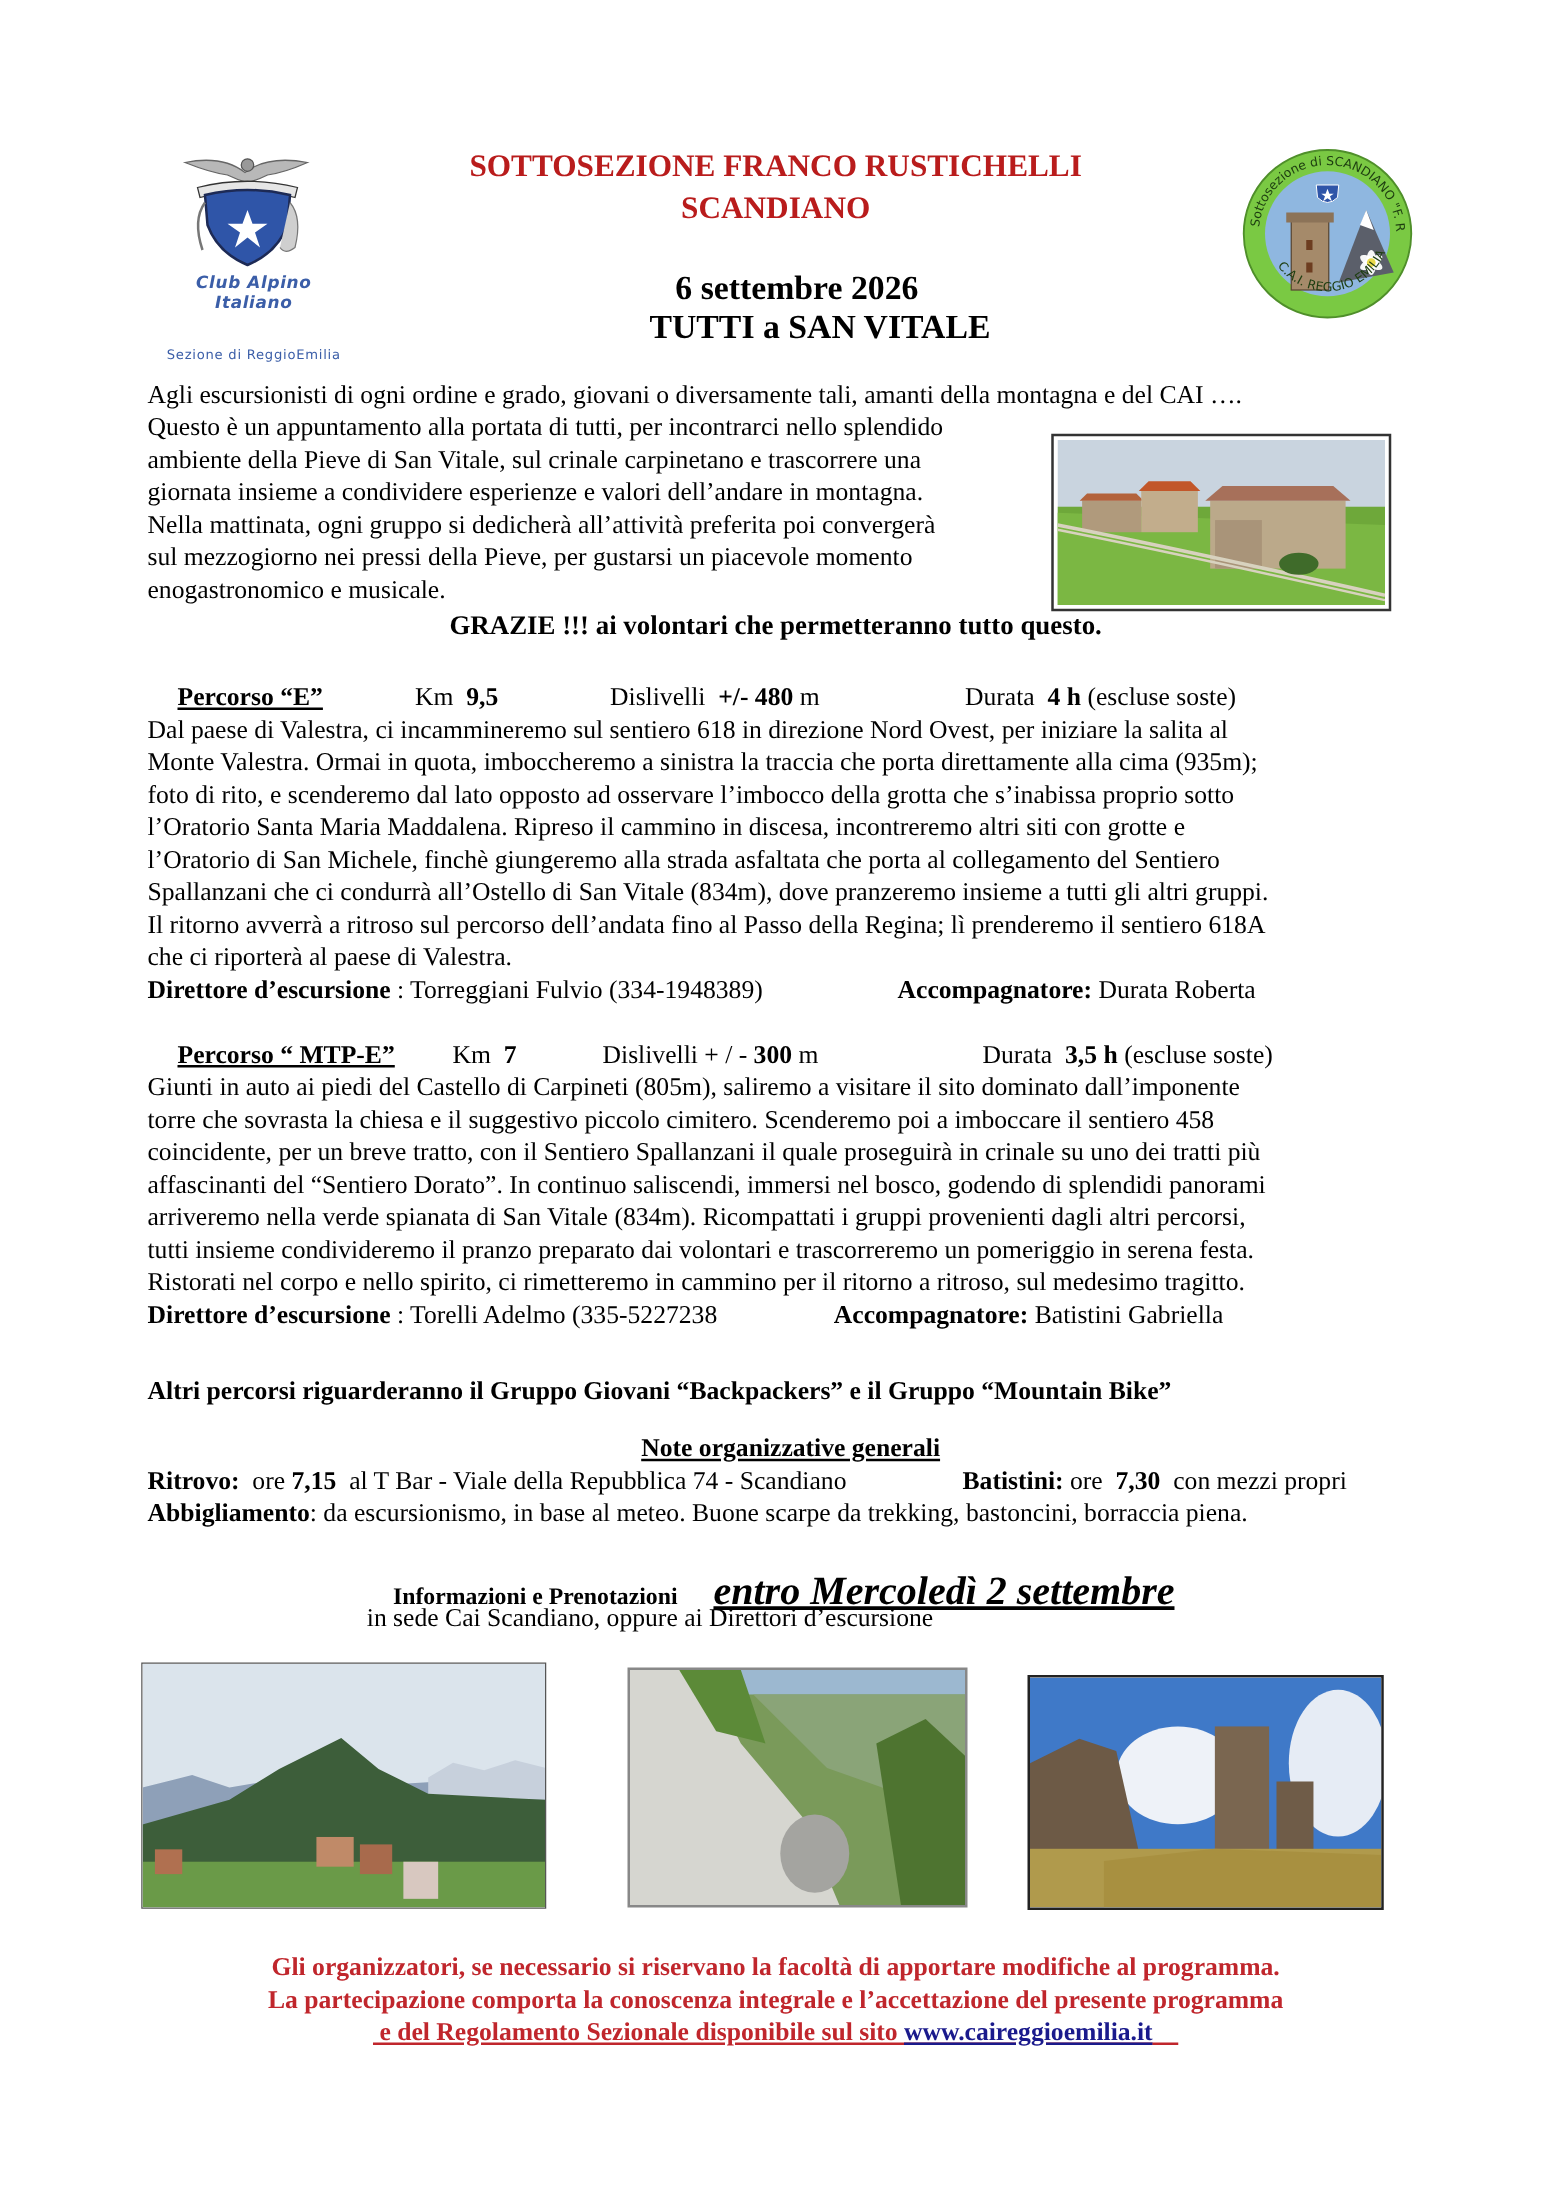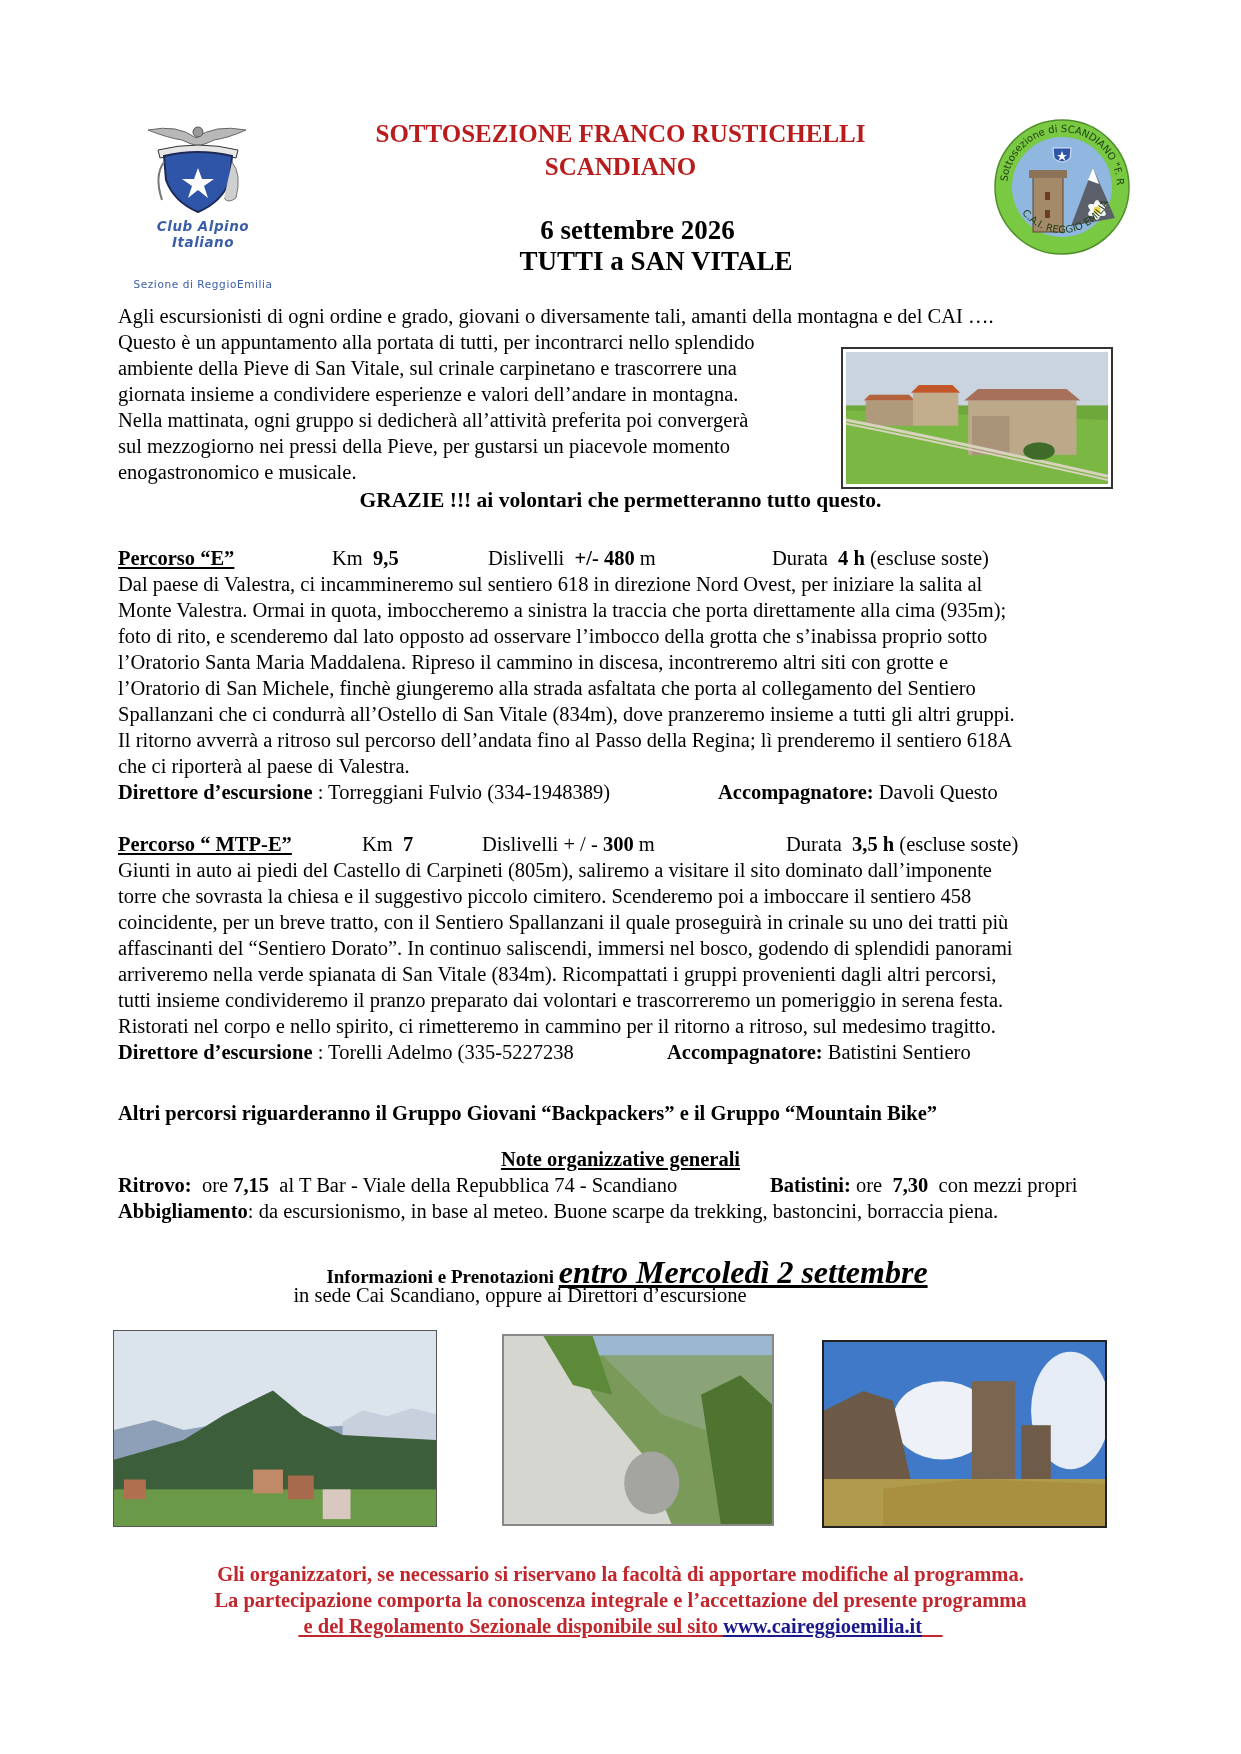--- a/index.html
+++ b/index.html
@@ -13,21 +13,21 @@
   #cai-logo .txt1 { position:absolute; left:10px; top:100px; width:150px; text-align:center;
       font-family:"DejaVu Sans", sans-serif; font-style:italic; font-weight:bold; color:#3b5ea8; font-size:13.5px; letter-spacing:0.5px; }
   #cai-logo .txt2 { position:absolute; left:10px; top:120px; width:150px; text-align:center;
       font-family:"DejaVu Sans", sans-serif; color:#3b5ea8; font-size:10.5px; letter-spacing:0.6px;margin-top:40px; }
   #scandiano-logo { left: 993px; top: 118px; width: 138px; height: 138px; }
 
   .h-red { color: #b91c1c; font-weight: bold; font-size: 25px; text-align: center; width: 100%; left: 0; }
   .h-black { color: #000; font-weight: bold; font-size: 27px; text-align: center; }
   .line { position: absolute; left: 118px; white-space: nowrap; font-size: 20.5px; }
   b { font-weight: bold; }
-  u { text-decoration: underline; }
+  u { text-decoration: underline; margin-left: 24px; }
 
   .photo { position: absolute; border: 1px solid #555; box-sizing: border-box; overflow: hidden; }
   .photo svg { display: block; width: 100%; height: 100%; }
 
   .red-note { color: #c0262c; font-weight: bold; font-size: 20.5px; text-align: center; position:absolute; left:0; width:1241px; }
   .link { color: #1a1a8c; text-decoration: underline; }
 </style>
 </head>
 <body>
 
@@ -135,21 +135,21 @@
 <div class="line narrow" style="top:651px;">l’Oratorio Santa Maria Maddalena. Ripreso il cammino in discesa, incontreremo altri siti con grotte e</div>
 <div class="line narrow" style="top:677px;">l’Oratorio di San Michele, finchè giungeremo alla strada asfaltata che porta al collegamento del Sentiero</div>
 <div class="line narrow" style="top:703px;">Spallanzani che ci condurrà all’Ostello di San Vitale (834m), dove pranzeremo insieme a tutti gli altri gruppi.</div>
 <div class="line narrow" style="top:729px;">Il ritorno avverrà a ritroso sul percorso dell’andata fino al Passo della Regina; lì prenderemo il sentiero 618A</div>
 <div class="line narrow" style="top:755px;">che ci riporterà al paese di Valestra.</div>
 
 <div class="line narrow" style="top:781px;">
   <b>Direttore d’escursione</b><span> : Torreggiani Fulvio (334-1948389)</span>
 </div>
 <div class="line narrow" style="top:781px; left:718px;">
-  <b>Accompagnatore:</b><span> Davoli Questo</span>
+  <b>Accompagnatore:</b><span> Durata Roberta</span>
 </div>
 
 <div class="abs narrow" style="top:833px; left:118px; font-size:20.5px; white-space:nowrap;">
   <b><u>Percorso  “ MTP-E”</u></b>
 </div>
 <div class="abs narrow" style="top:833px; left:362px; font-size:20.5px; white-space:nowrap;">
   <span>Km</span>&nbsp;&nbsp;<b>7</b>
 </div>
 <div class="abs narrow" style="top:833px; left:482px; font-size:20.5px; white-space:nowrap;">
   <span>Dislivelli + / -</span>&nbsp;<b>300</b>
@@ -165,21 +165,21 @@
 <div class="line narrow" style="top:911px;">coincidente, per un breve tratto, con il Sentiero Spallanzani il quale proseguirà in crinale su uno dei tratti più</div>
 <div class="line narrow" style="top:937px;">affascinanti del “Sentiero Dorato”. In continuo saliscendi, immersi nel bosco, godendo di splendidi panorami</div>
 <div class="line narrow" style="top:963px;">arriveremo nella verde spianata di San Vitale (834m). Ricompattati i gruppi provenienti dagli altri percorsi,</div>
 <div class="line narrow" style="top:989px;">tutti insieme condivideremo il pranzo preparato dai volontari e trascorreremo un pomeriggio in serena festa.</div>
 <div class="line narrow" style="top:1015px;">Ristorati nel corpo e nello spirito, ci rimetteremo in cammino per il ritorno a ritroso, sul medesimo tragitto.</div>
 
 <div class="line narrow" style="top:1041px;">
   <b>Direttore d’escursione</b><span> : Torelli Adelmo (335-5227238</span>
 </div>
 <div class="line narrow" style="top:1041px; left:667px;">
-  <b>Accompagnatore:</b><span> Batistini Sentiero</span>
+  <b>Accompagnatore:</b><span> Batistini Gabriella</span>
 </div>
 
 <div class="line narrow" style="top:1102px; font-weight:bold;">Altri percorsi riguarderanno il Gruppo Giovani “Backpackers” e il Gruppo “Mountain Bike”</div>
 
 <div class="abs narrow" style="top:1148px; left:0; width:1241px; text-align:center; font-weight:bold; font-size:20.5px;">
   <u>Note organizzative generali</u>
 </div>
 <div class="line narrow" style="top:1174px;">
   <b>Ritrovo:</b><span style="white-space:pre">  ore </span><b>7,15</b><span style="white-space:pre">  al T Bar - Viale della Repubblica 74 - Scandiano</span>
 </div>

